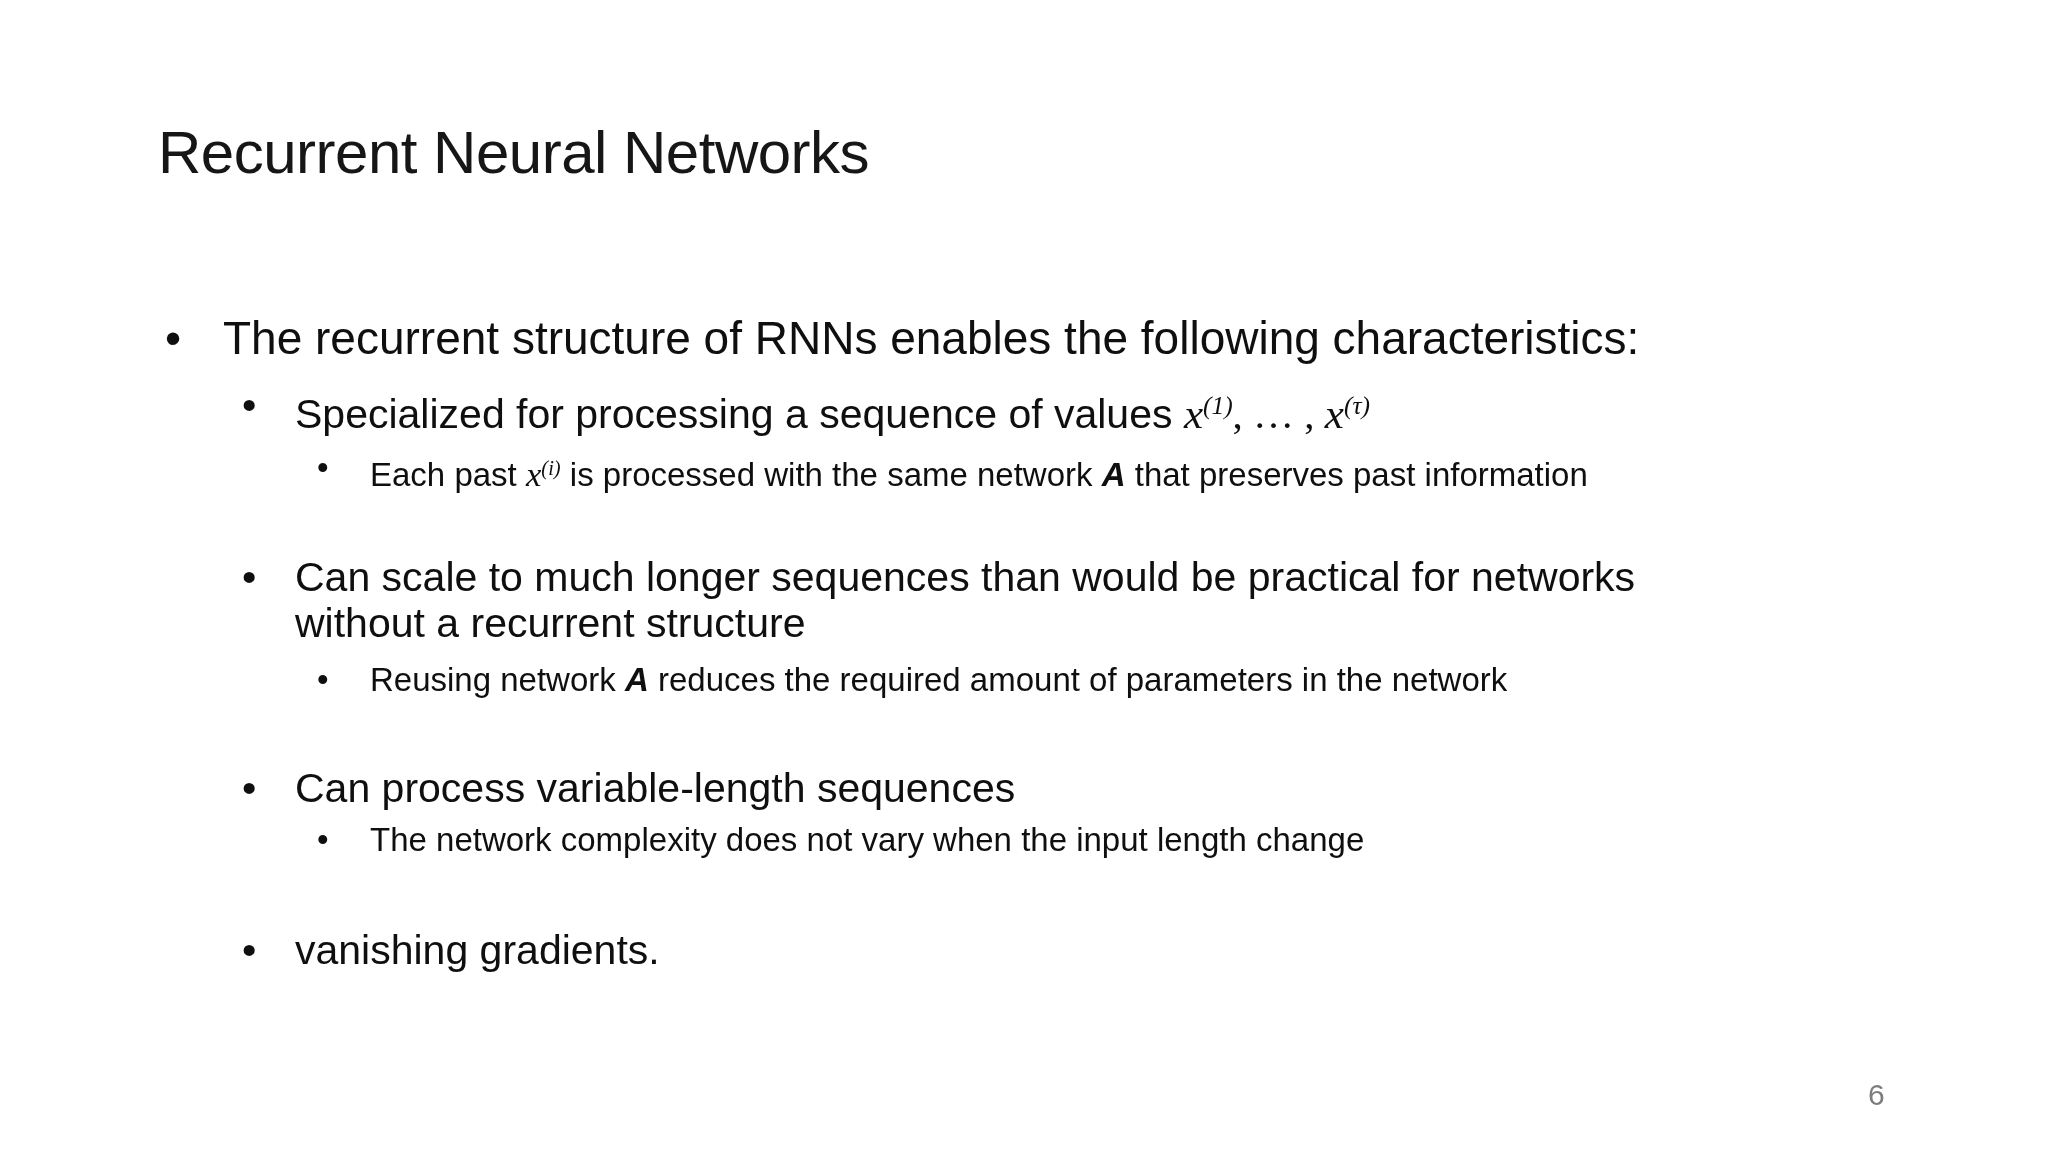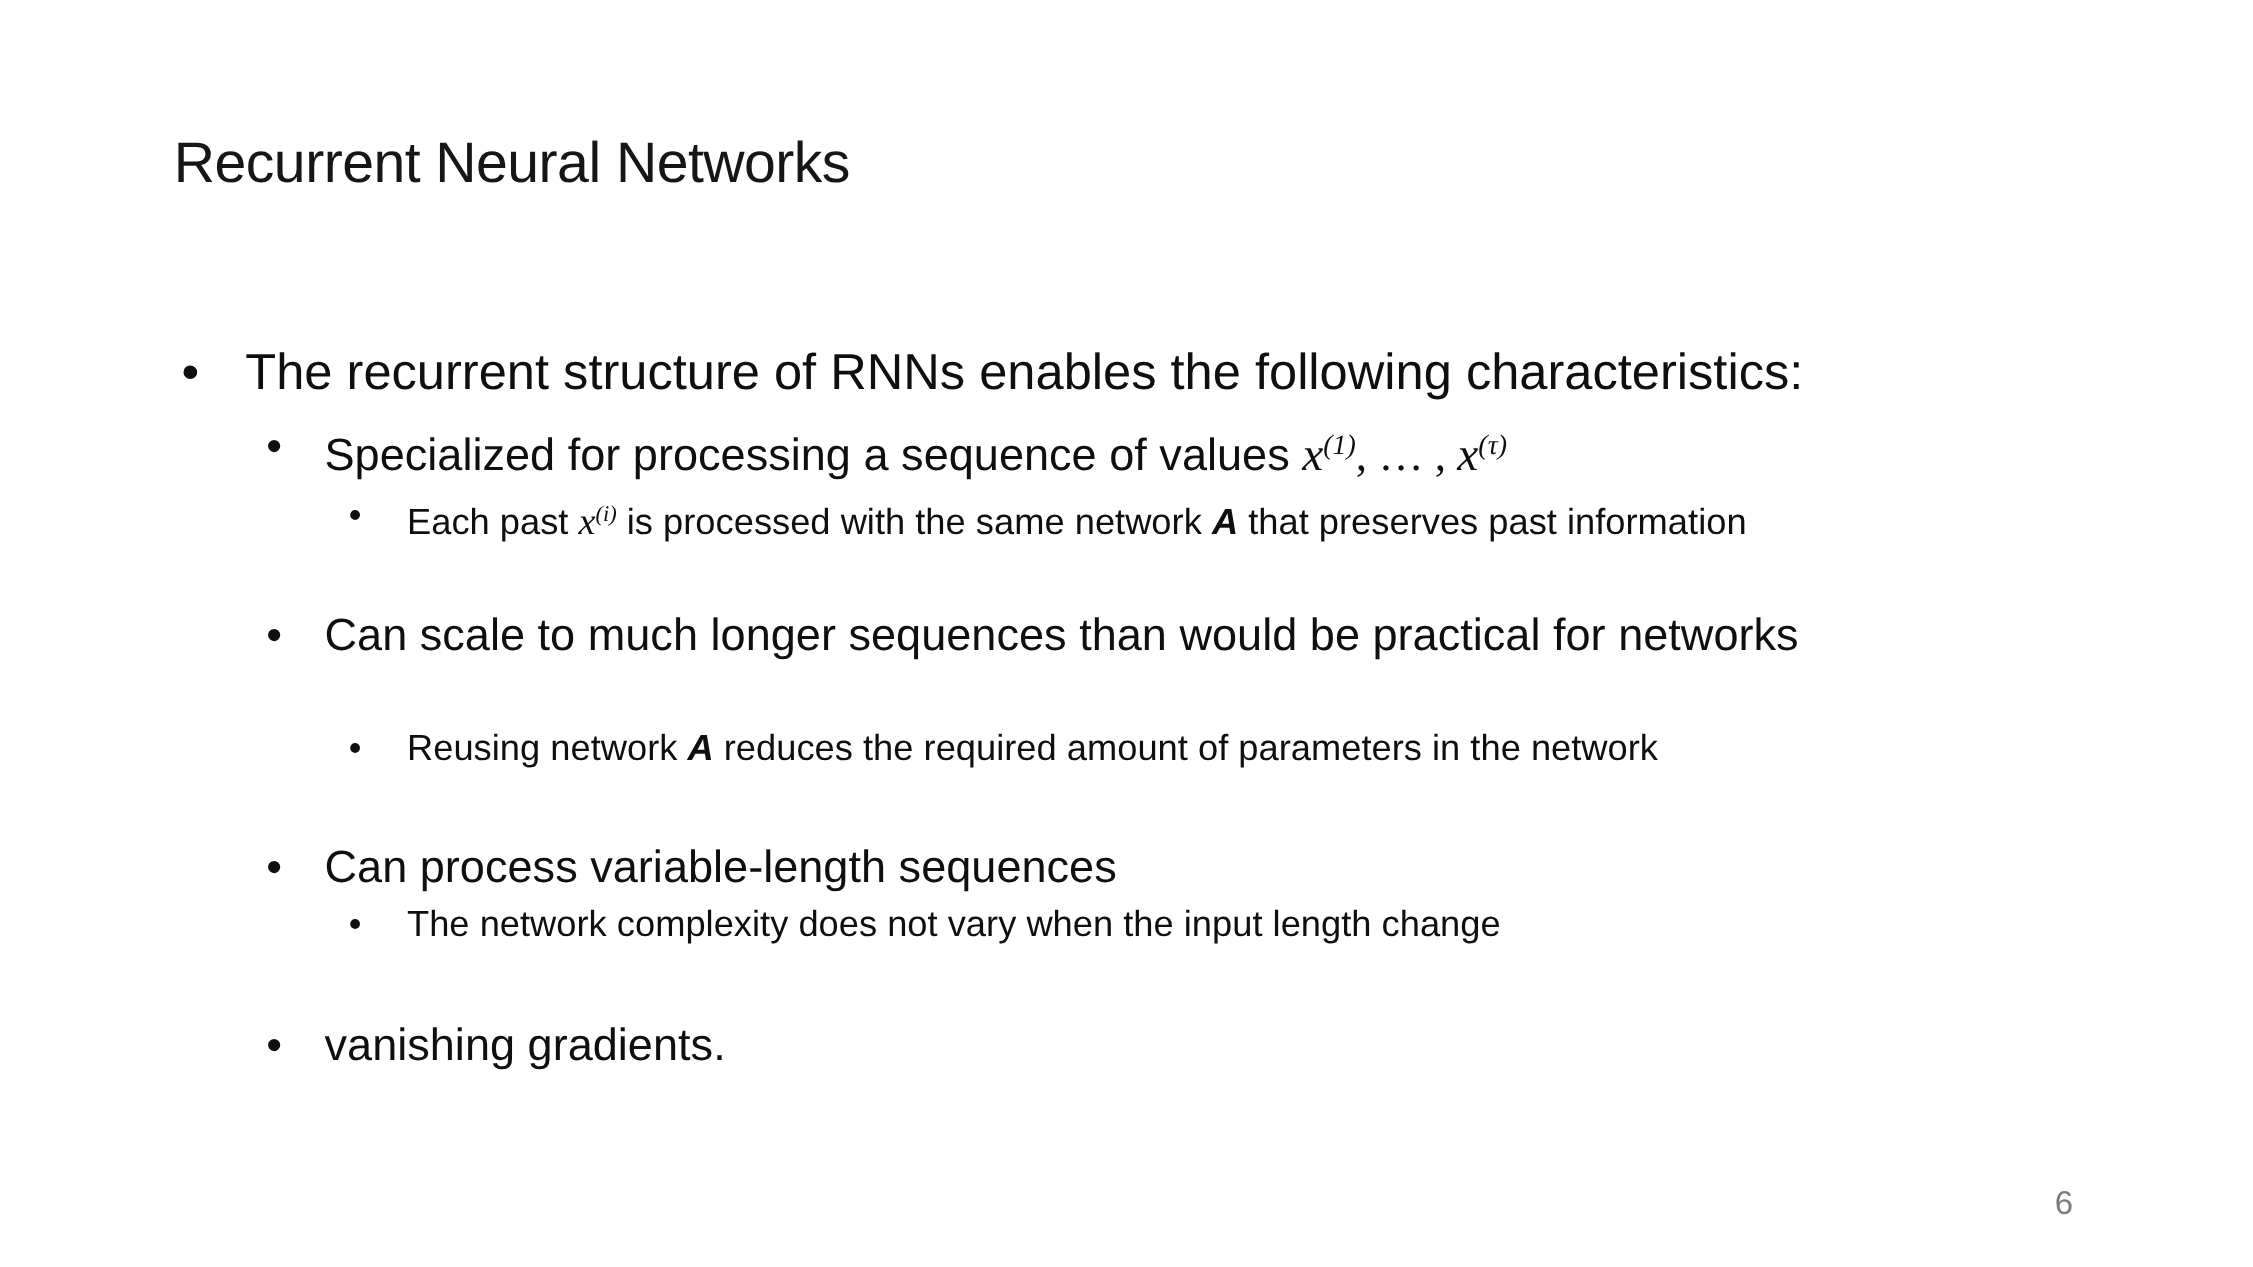--- a/index.html
+++ b/index.html
@@ -10,21 +10,21 @@
     background: #ffffff;
     overflow: hidden;
     font-family: "Liberation Sans", "DejaVu Sans", sans-serif;
     color: #0f0f0f;
   }
   .title {
     position: absolute;
     left: 158px;
     top: 118px;
     margin: 0;
-    font-size: 52px;
+    font-size: 60px;
     font-weight: 300;
     letter-spacing: -0.5px;
     color: #161616;
     white-space: nowrap;
   }
   .li {
     position: absolute;
     display: flex;
     align-items: flex-start;
     white-space: nowrap;
@@ -80,20 +80,21 @@
       <div class="li l3" style="top: 448px;">
         <span class="marker">•</span>
         <div class="content">
           <div class="line"><span>Each past </span><span><span class="mi">x</span><span class="msup">(i)</span></span><span> is processed with the </span><span class="bold">same network </span><span class="bi">A</span><span class="bold"> that preserves past information</span></div>
         </div>
       </div>
       <div class="li l2" style="top: 554px;">
         <span class="marker">•</span>
         <div class="content">
           <div class="line"><span>Can scale to much </span><span class="bold">longer sequences</span><span> than would be practical for networks</span></div>
+          <div class="line"><span>without a recurrent structure</span></div>
         </div>
       </div>
       <div class="li l3" style="top: 660px;">
         <span class="marker">•</span>
         <div class="content">
           <div class="line"><span>Reusing network </span><span class="bi">A</span><span> reduces the required amount of parameters in the network</span></div>
         </div>
       </div>
       <div class="li l2" style="top: 765px;">
         <span class="marker">•</span>

